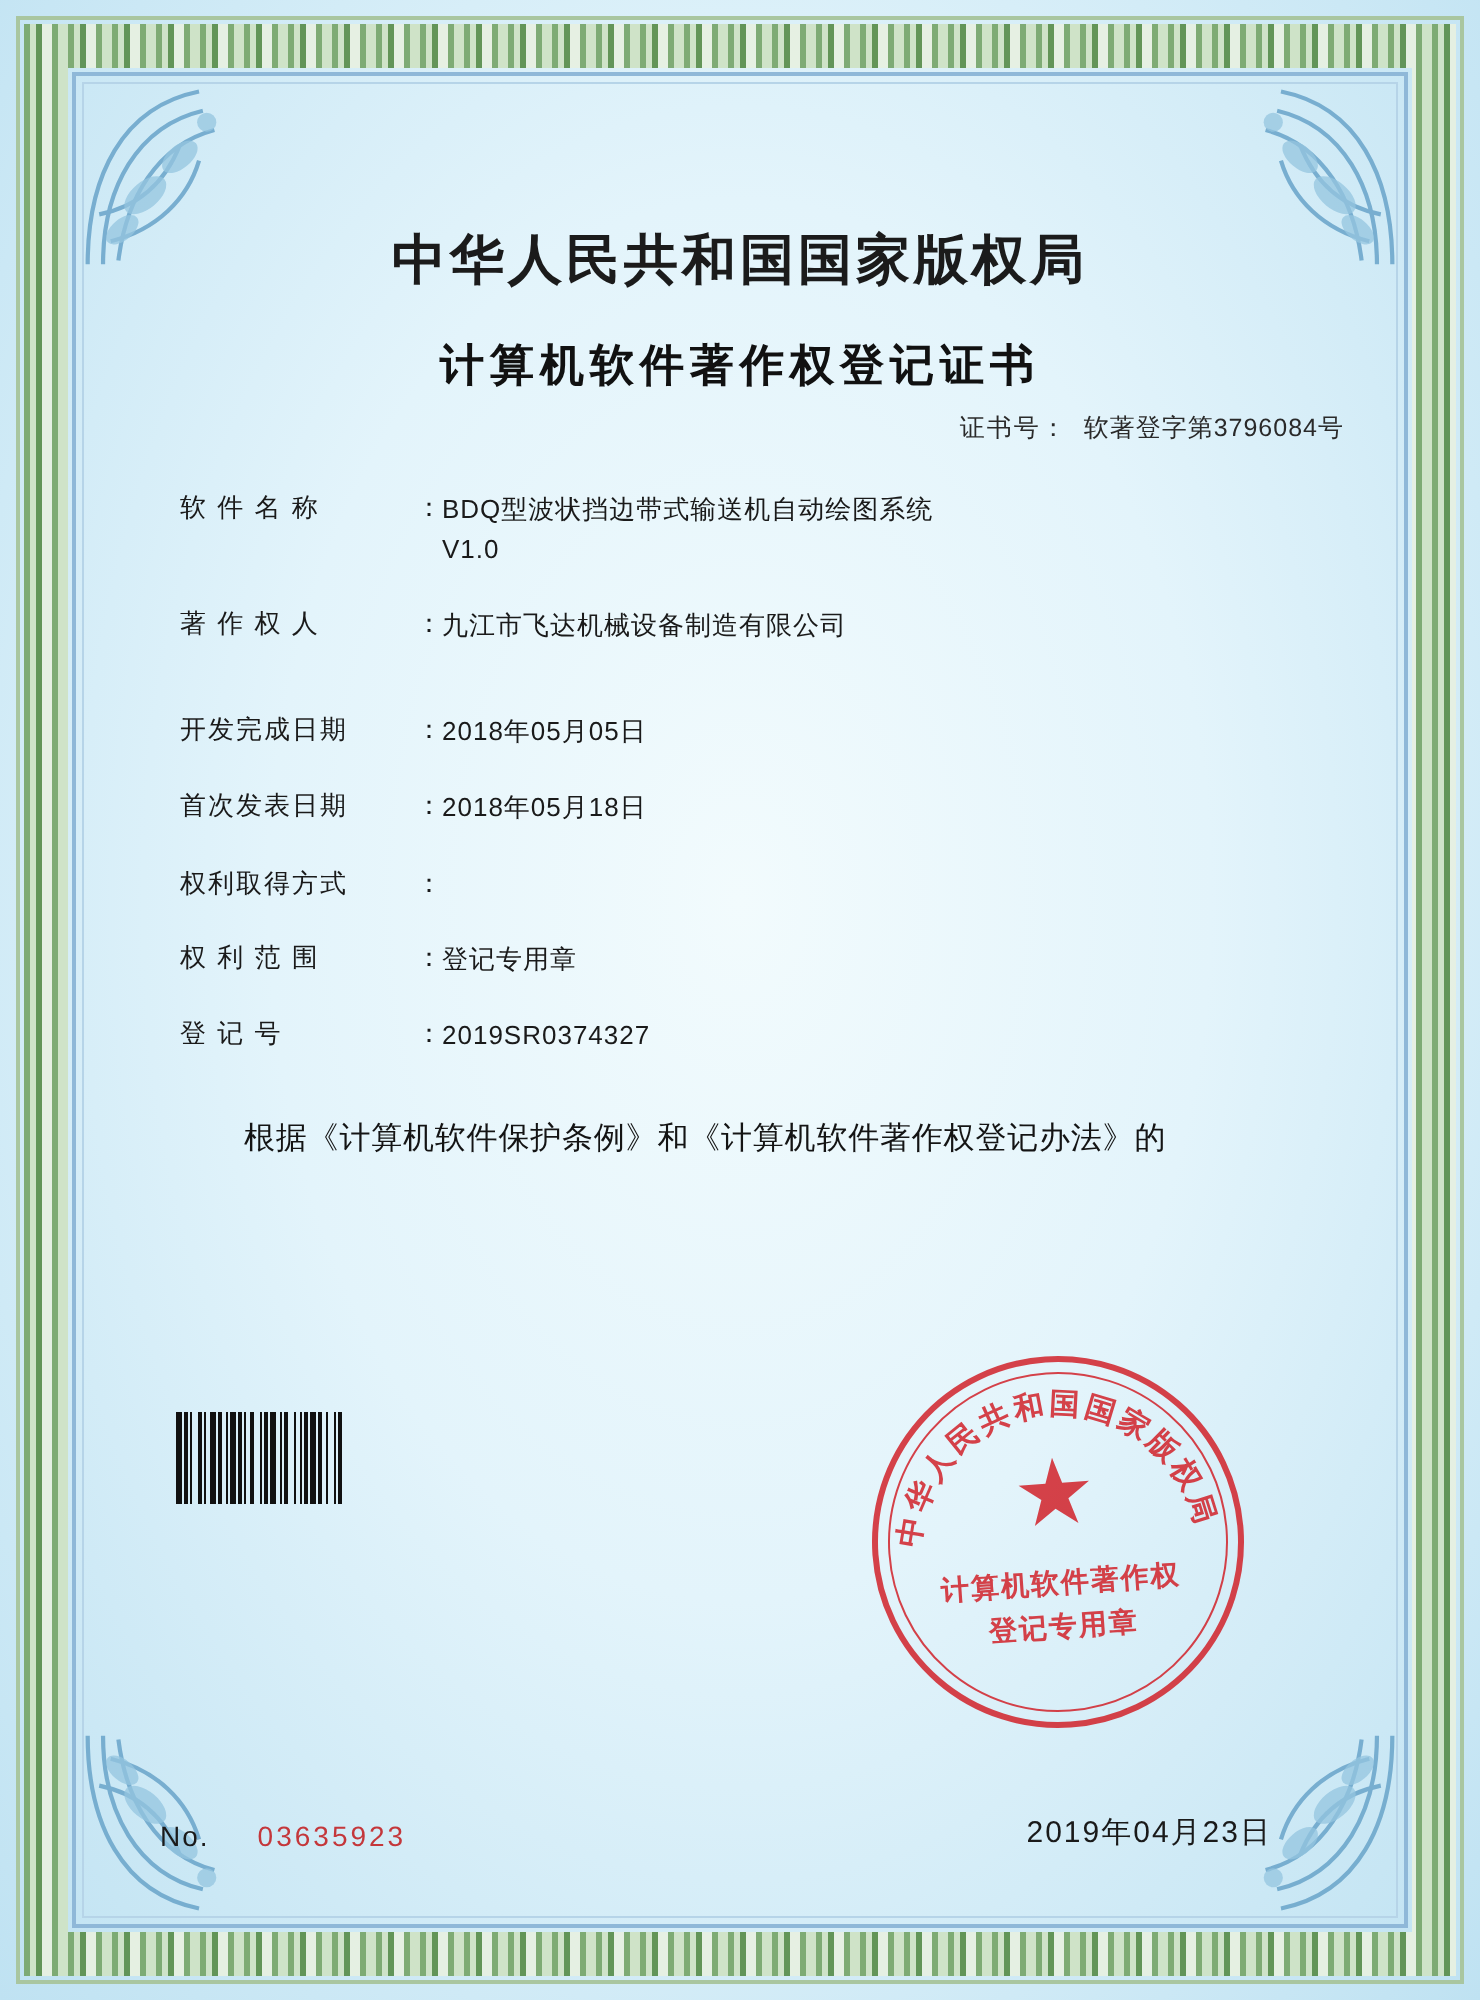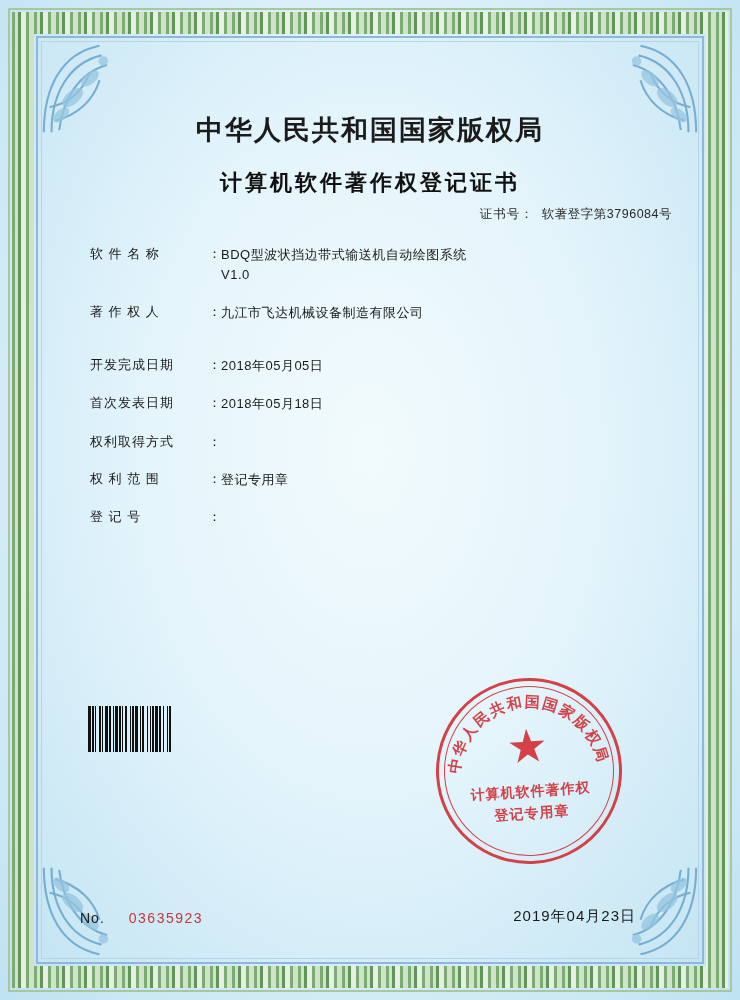--- a/index.html
+++ b/index.html
@@ -373,26 +373,27 @@
 
       <div class="field-row">
         <span class="field-label">权 利 范 围</span>
         <span class="field-colon">：</span>
         <span class="field-value">登记专用章</span>
       </div>
 
       <div class="field-row">
         <span class="field-label">登 记 号</span>
         <span class="field-colon">：</span>
+        <span class="field-value">2019SR0374327</span>
       </div>
 
     </div>
 
     <div class="paragraph">
-      <span class="indent"></span><br>
+      <span class="indent"></span><span>根据《计算机软件保护条例》和《计算机软件著作权登记办法》的</span><br>
     </div>
 
   </div>
 
   <div class="barcode">
       <span style="width: 3px; background: rgb(17, 17, 17);"></span>
       <span style="width: 1px; background: transparent;"></span>
       <span style="width: 2px; background: rgb(17, 17, 17);"></span>
       <span style="width: 1px; background: transparent;"></span>
       <span style="width: 1px; background: rgb(17, 17, 17);"></span>

